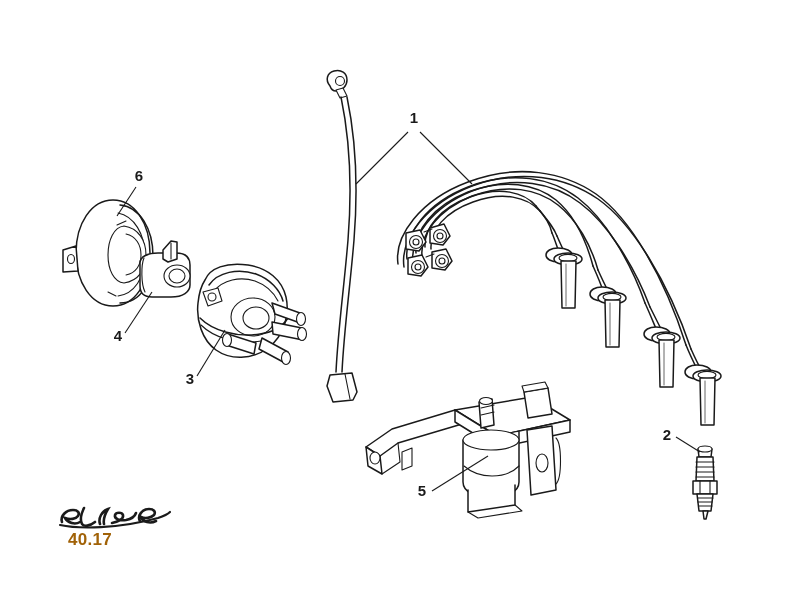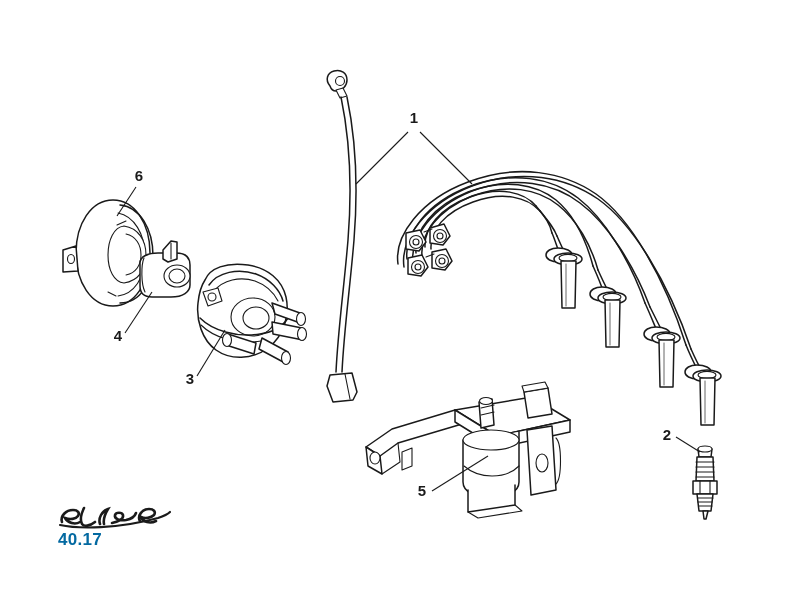--- a/index.html
+++ b/index.html
@@ -23,26 +23,26 @@
     height: 612px;
   }
   .callout-num {
     font-family: "Liberation Sans", sans-serif;
     font-size: 15px;
     font-weight: 700;
     fill: #1a1a1a;
   }
   .footer-code {
     position: absolute;
-    left: 58px;
+    left: 68px;
     top: 530px;
     font-family: "Liberation Sans", sans-serif;
     font-size: 17px;
     font-weight: 700;
-    color: #0369a1;
+    color: #a16207;
     letter-spacing: 0.3px;
   }
 </style>
 </head>
 <body>
 
 <div id="page">
 
   <svg id="diagram-svg" viewBox="0 0 792 612">
     <defs>

